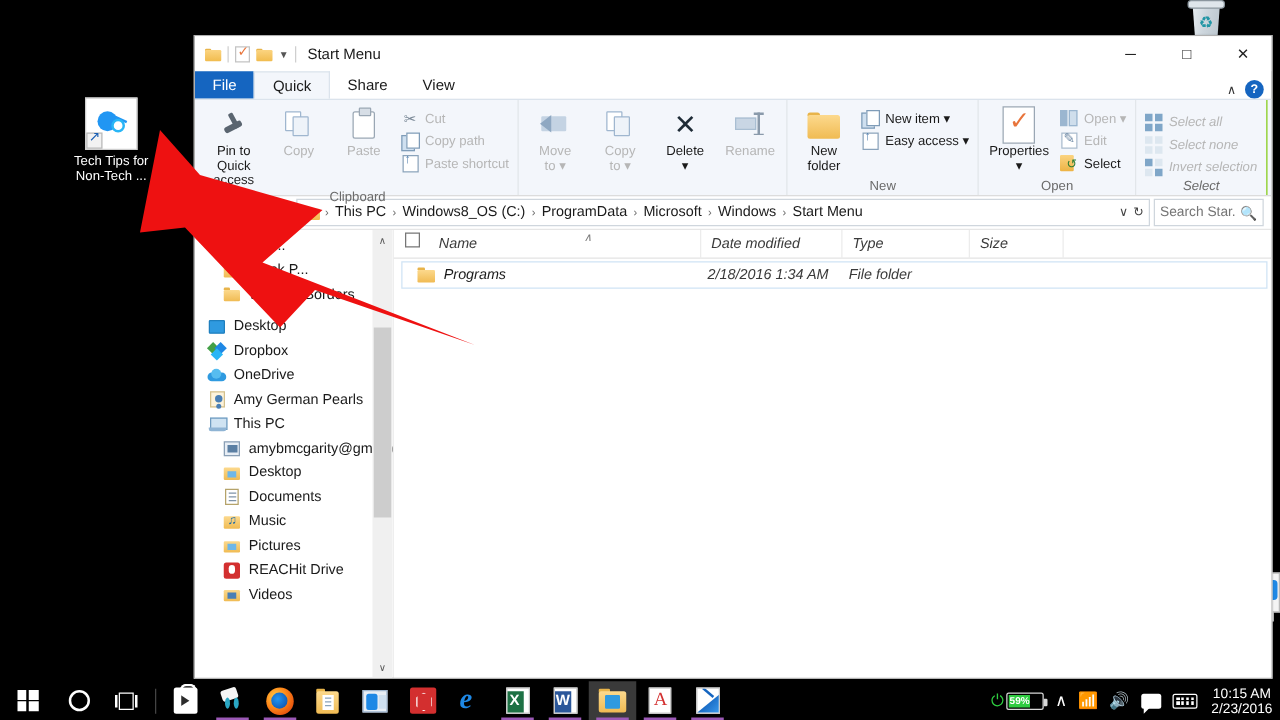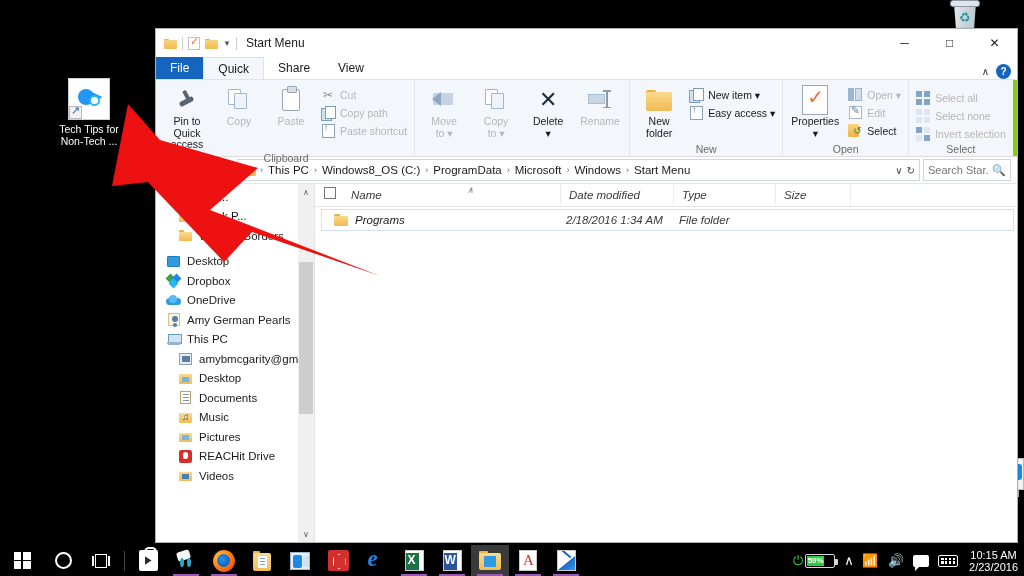--- a/index.html
+++ b/index.html
@@ -501,21 +501,21 @@
               <span class="sic">
                   <div class="hist-ic"></div>
                 </span>
               <span>Select</span>
             </div>
           </div>
         </div>
         <div class="gname">Open</div>
       </div>
 
-      <div class="rgroup" style="border-right:4px solid #84cc16;">
+      <div class="rgroup" style="border-right:1px solid #84cc16;font-style:italic;">
         <div class="row">
           <div class="small-col" style="padding-top:6px;">
             <div class="small-btn dis">
               <span class="sic">
                   <div class="sel-ic all">
                     <i></i>
                     <i></i>
                     <i></i>
                     <i></i>
                   </div>

